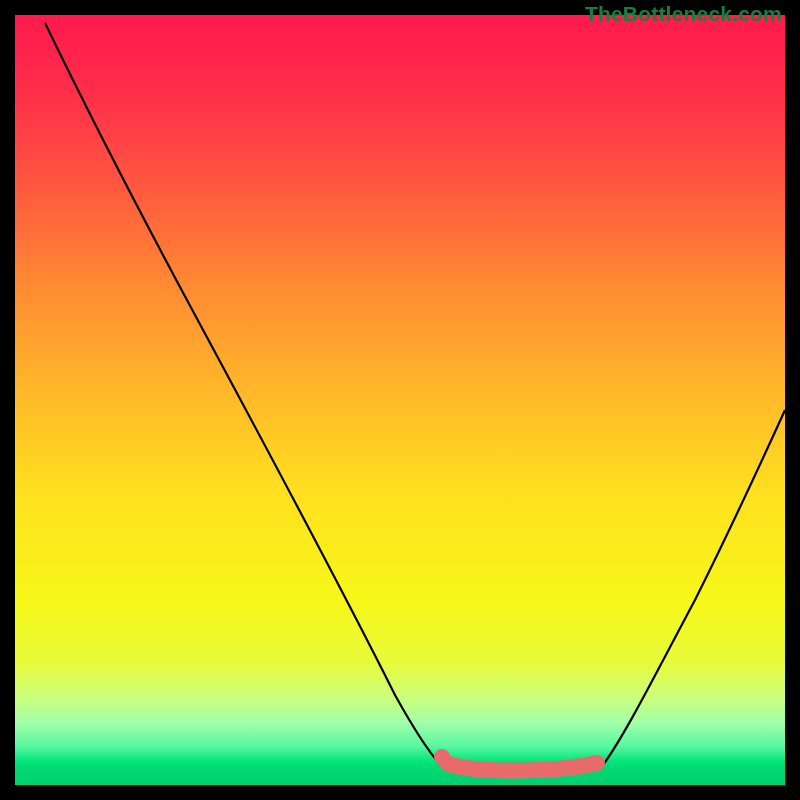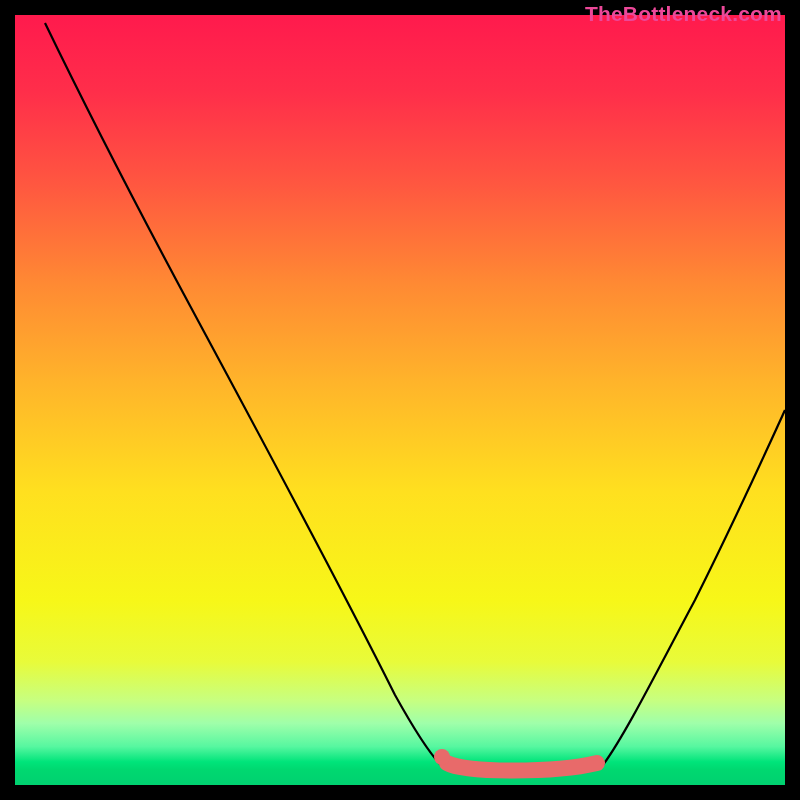--- a/index.html
+++ b/index.html
@@ -33,21 +33,21 @@
       #00d070 100%
     );
   }
   .attribution {
     position: absolute;
     top: 2px;
     right: 18px;
     font-family: Arial, Helvetica, sans-serif;
     font-size: 21px;
     font-weight: bold;
-    color: #ec4899;
+    color: #15803d;
     letter-spacing: 0.2px;
   }
   svg.curves {
     position: absolute;
     left: 0;
     top: 0;
     width: 770px;
     height: 770px;
   }
   .curve-line {

